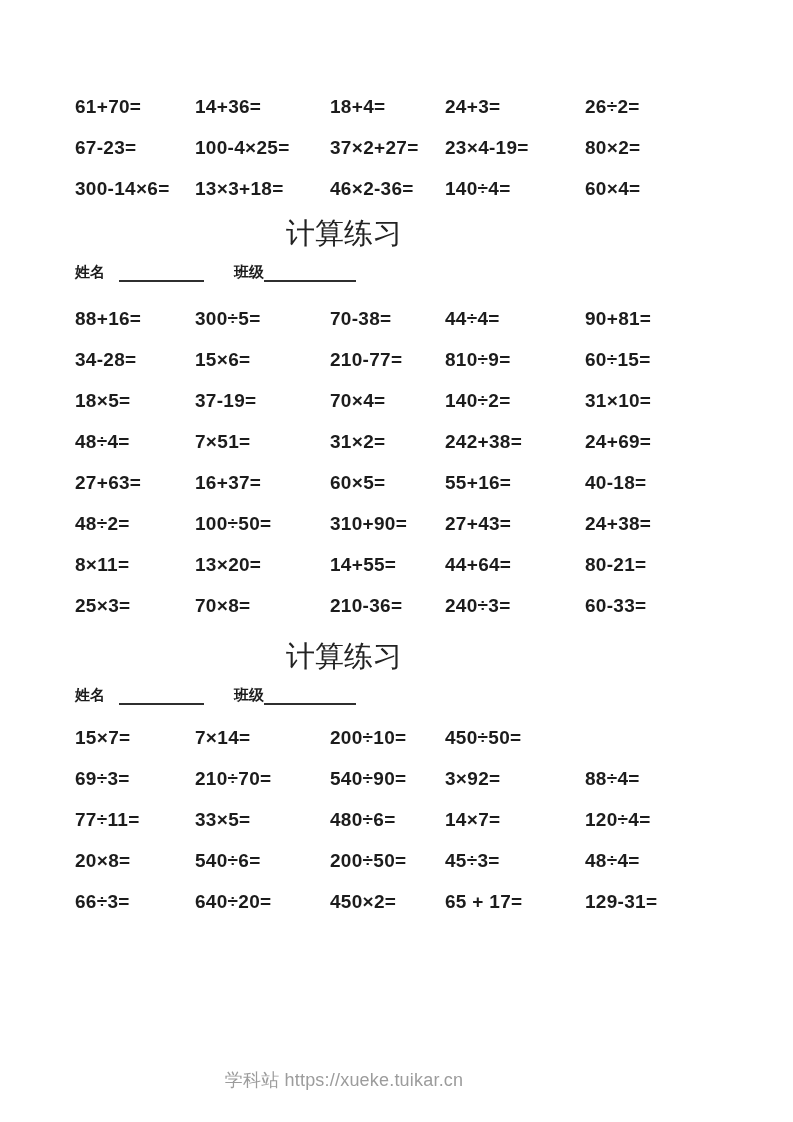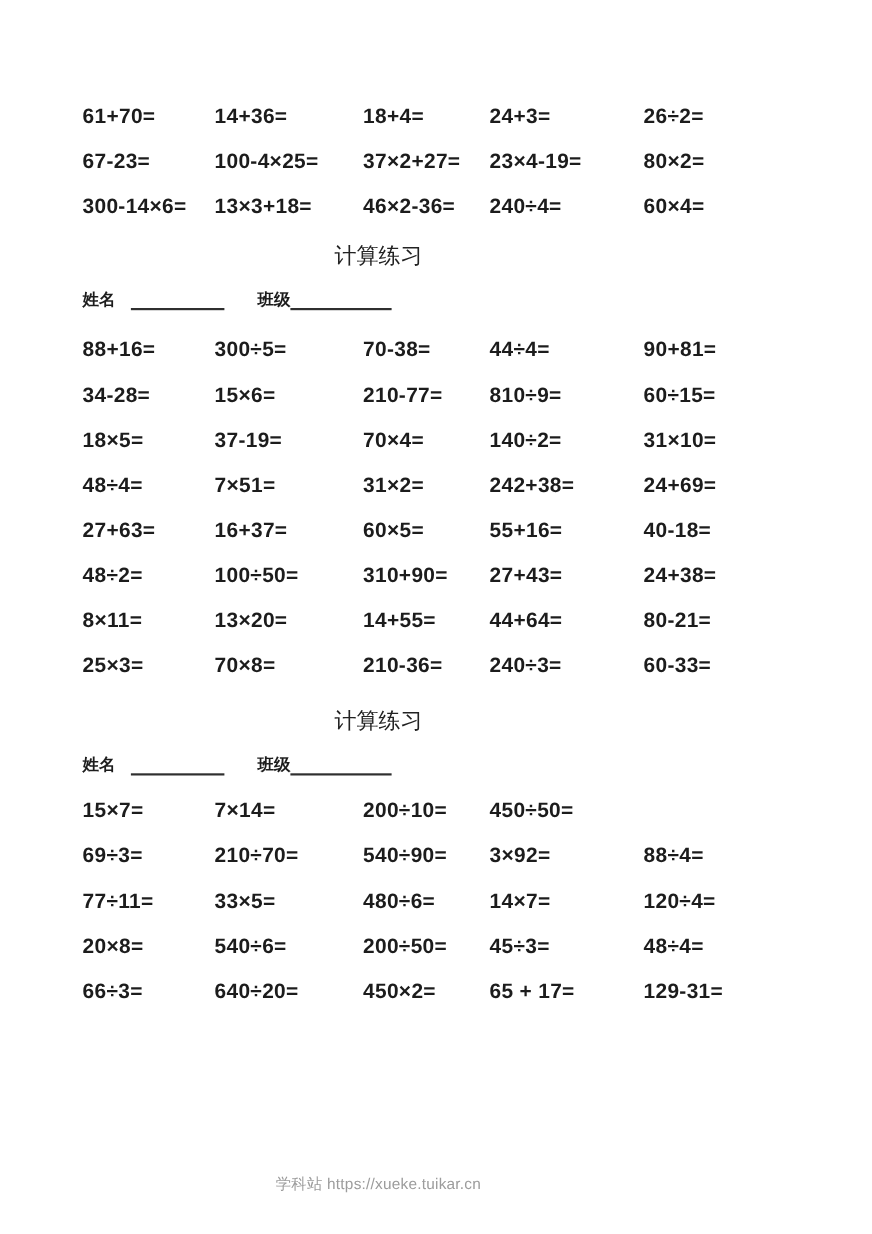--- a/index.html
+++ b/index.html
@@ -20,21 +20,21 @@
     height:41px;
     align-items:center;
     font-weight:bold;
     font-size:19px;
     letter-spacing:.3px;
     white-space:nowrap;
   }
   .section-title{
     margin:6px 0 0 0;
     text-align:center;
-    font-size:20px;
+    font-size:29px;
     line-height:36px;
     font-weight:400;
     font-family:cursive;
     color:#222222;
   }
   .sec2 .section-title{margin-top:12px;}
   .nameline{
     margin:9px 0 0 75px;
     height:22px;
     display:flex;
@@ -51,21 +51,21 @@
   .blank-name{width:85px;margin-left:14px;}
   .class-label{margin-left:30px;}
   .blank-class{width:92px;}
   .section-problems{margin-top:16px;}
   .sec2 .section-problems{margin-top:12px;}
   .footer{
     position:absolute;
     left:0;right:0;
     top:1068px;
     text-align:center;
-    font-size:14px;
+    font-size:18px;
     letter-spacing:.2px;
     font-weight:400;
   }
 </style>
 </head>
 <body>
 
 <div class="page" style="background: rgb(255, 255, 255); color: rgb(28, 28, 28);">
 
   <div class="problems intro-problems">
@@ -80,21 +80,21 @@
         <span class="pcell">67-23=</span>
         <span class="pcell">100-4×25=</span>
         <span class="pcell">37×2+27=</span>
         <span class="pcell">23×4-19=</span>
         <span class="pcell">80×2=</span>
       </div>
       <div class="prow">
         <span class="pcell">300-14×6=</span>
         <span class="pcell">13×3+18=</span>
         <span class="pcell">46×2-36=</span>
-        <span class="pcell">240÷4=</span>
+        <span class="pcell">140÷4=</span>
         <span class="pcell">60×4=</span>
       </div>
     </div>
 
   <section class="sec1">
     <h1 class="section-title">计算练习</h1>
     <div class="nameline">
       <span class="name-label">姓名</span>
       <span class="blank blank-name"></span>
       <span class="class-label">班级</span>

